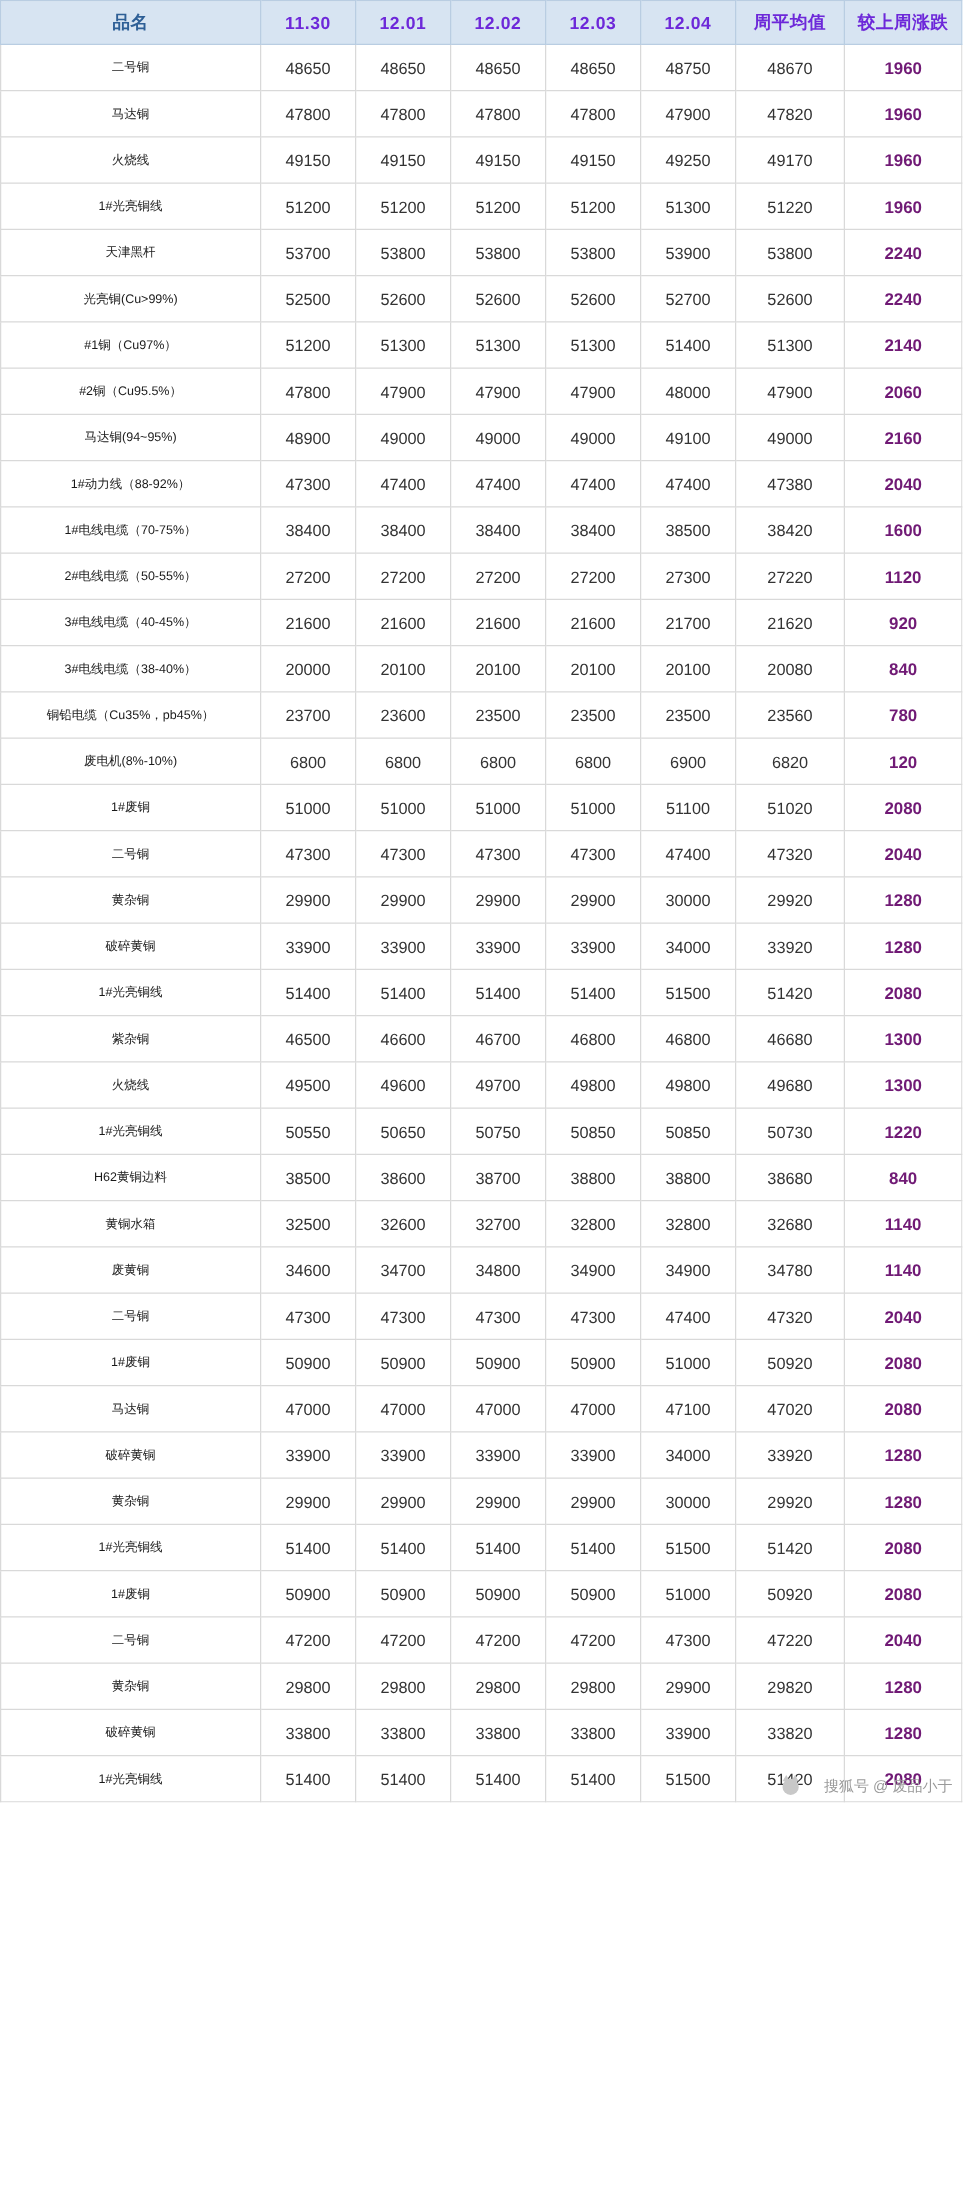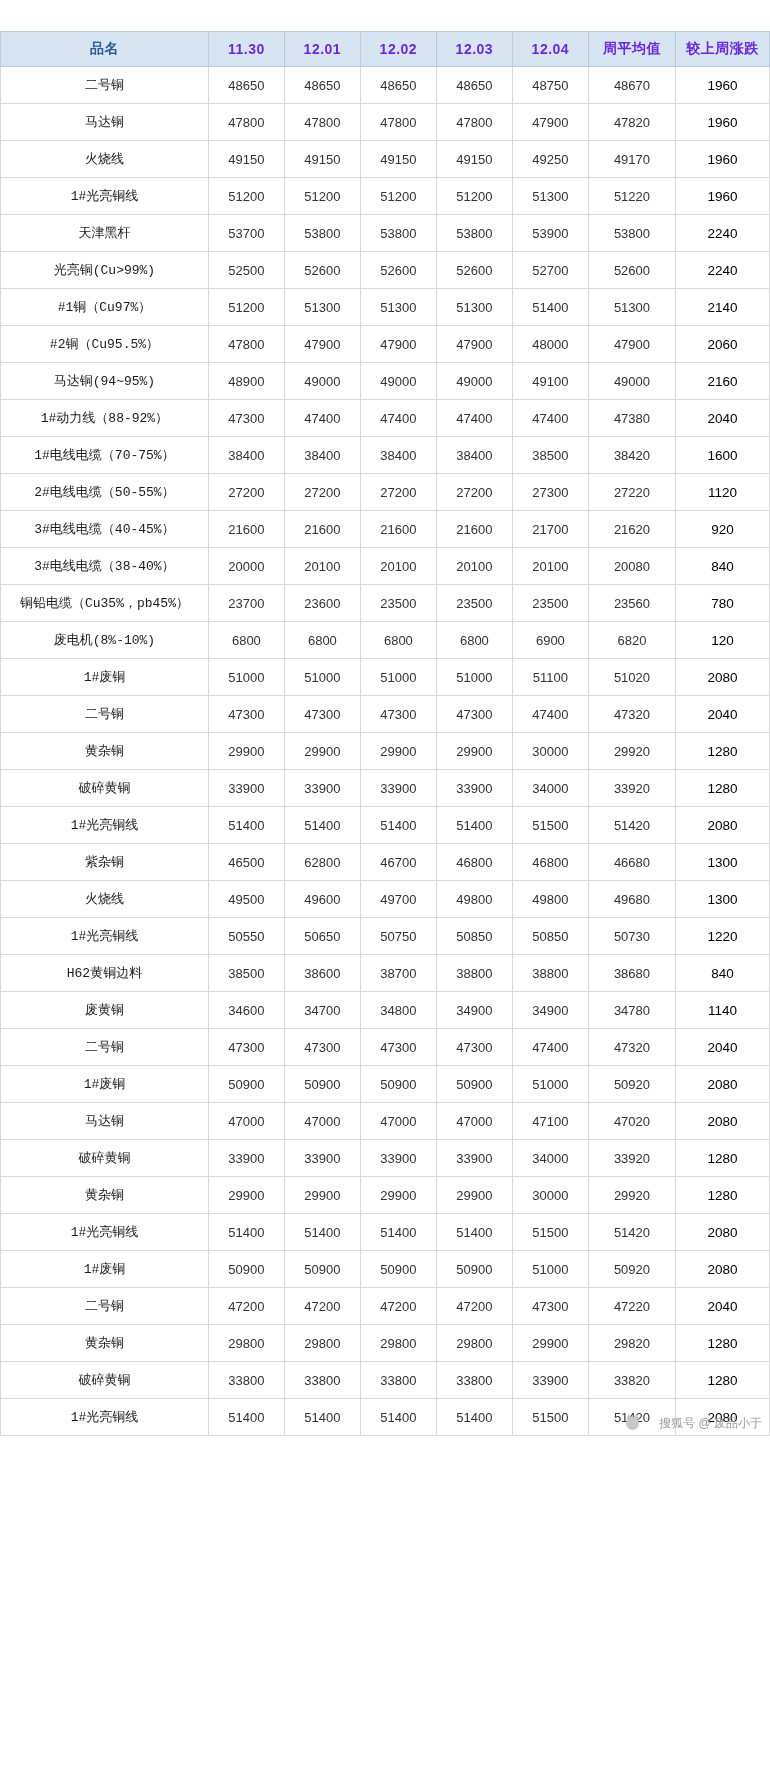--- a/index.html
+++ b/index.html
@@ -13,21 +13,20 @@
     -webkit-font-smoothing: antialiased;
   }
   .sheet {
     width: 770px;
     position: relative;
   }
   table.price-table {
     border-collapse: collapse;
     width: 770px;
     table-layout: fixed;
-    margin-top: 31px;
   }
   table.price-table col.c-name  { width: 186px; }
   table.price-table col.c-day   { width: 68px; }
   table.price-table col.c-avg   { width: 78px; }
   table.price-table col.c-chg   { width: 84px; }
 
   thead th {
     background: #d7e4f2;
     color: #6d28d9;
     font-size: 14px;
@@ -46,31 +45,30 @@
     font-size: 13px;
     color: #222222;
     text-align: center;
     vertical-align: middle;
     background: #ffffff;
     padding: 0 2px;
     overflow: hidden;
     white-space: nowrap;
   }
   tbody td.name {
-    font-size: 13px;
+    font-size: 10px;
     color: #1a1a1a;
-    font-family: Liberation Mono, monospace;
   }
   tbody td.num {
     font-size: 13px;
     color: #333333;
   }
   tbody td.chg {
-    color: #000000;
-    font-weight: normal;
+    color: #701a75;
+    font-weight: bold;
     font-size: 13.5px;
   }
   .watermark {
     position: absolute;
     right: 8px;
     bottom: 4px;
     font-size: 12px;
     color: #9a9a9a;
     display: flex;
     align-items: center;
@@ -332,21 +330,21 @@
           <td class="num">51400</td>
           <td class="num">51400</td>
           <td class="num">51400</td>
           <td class="num">51500</td>
           <td class="num">51420</td>
           <td class="chg">2080</td>
         </tr>
         <tr>
           <td class="name">紫杂铜</td>
           <td class="num">46500</td>
-          <td class="num">62800</td>
+          <td class="num">46600</td>
           <td class="num">46700</td>
           <td class="num">46800</td>
           <td class="num">46800</td>
           <td class="num">46680</td>
           <td class="chg">1300</td>
         </tr>
         <tr>
           <td class="name">火烧线</td>
           <td class="num">49500</td>
           <td class="num">49600</td>
@@ -368,20 +366,30 @@
         </tr>
         <tr>
           <td class="name">H62黄铜边料</td>
           <td class="num">38500</td>
           <td class="num">38600</td>
           <td class="num">38700</td>
           <td class="num">38800</td>
           <td class="num">38800</td>
           <td class="num">38680</td>
           <td class="chg">840</td>
+        </tr>
+        <tr>
+          <td class="name">黄铜水箱</td>
+          <td class="num">32500</td>
+          <td class="num">32600</td>
+          <td class="num">32700</td>
+          <td class="num">32800</td>
+          <td class="num">32800</td>
+          <td class="num">32680</td>
+          <td class="chg">1140</td>
         </tr>
         <tr>
           <td class="name">废黄铜</td>
           <td class="num">34600</td>
           <td class="num">34700</td>
           <td class="num">34800</td>
           <td class="num">34900</td>
           <td class="num">34900</td>
           <td class="num">34780</td>
           <td class="chg">1140</td>

